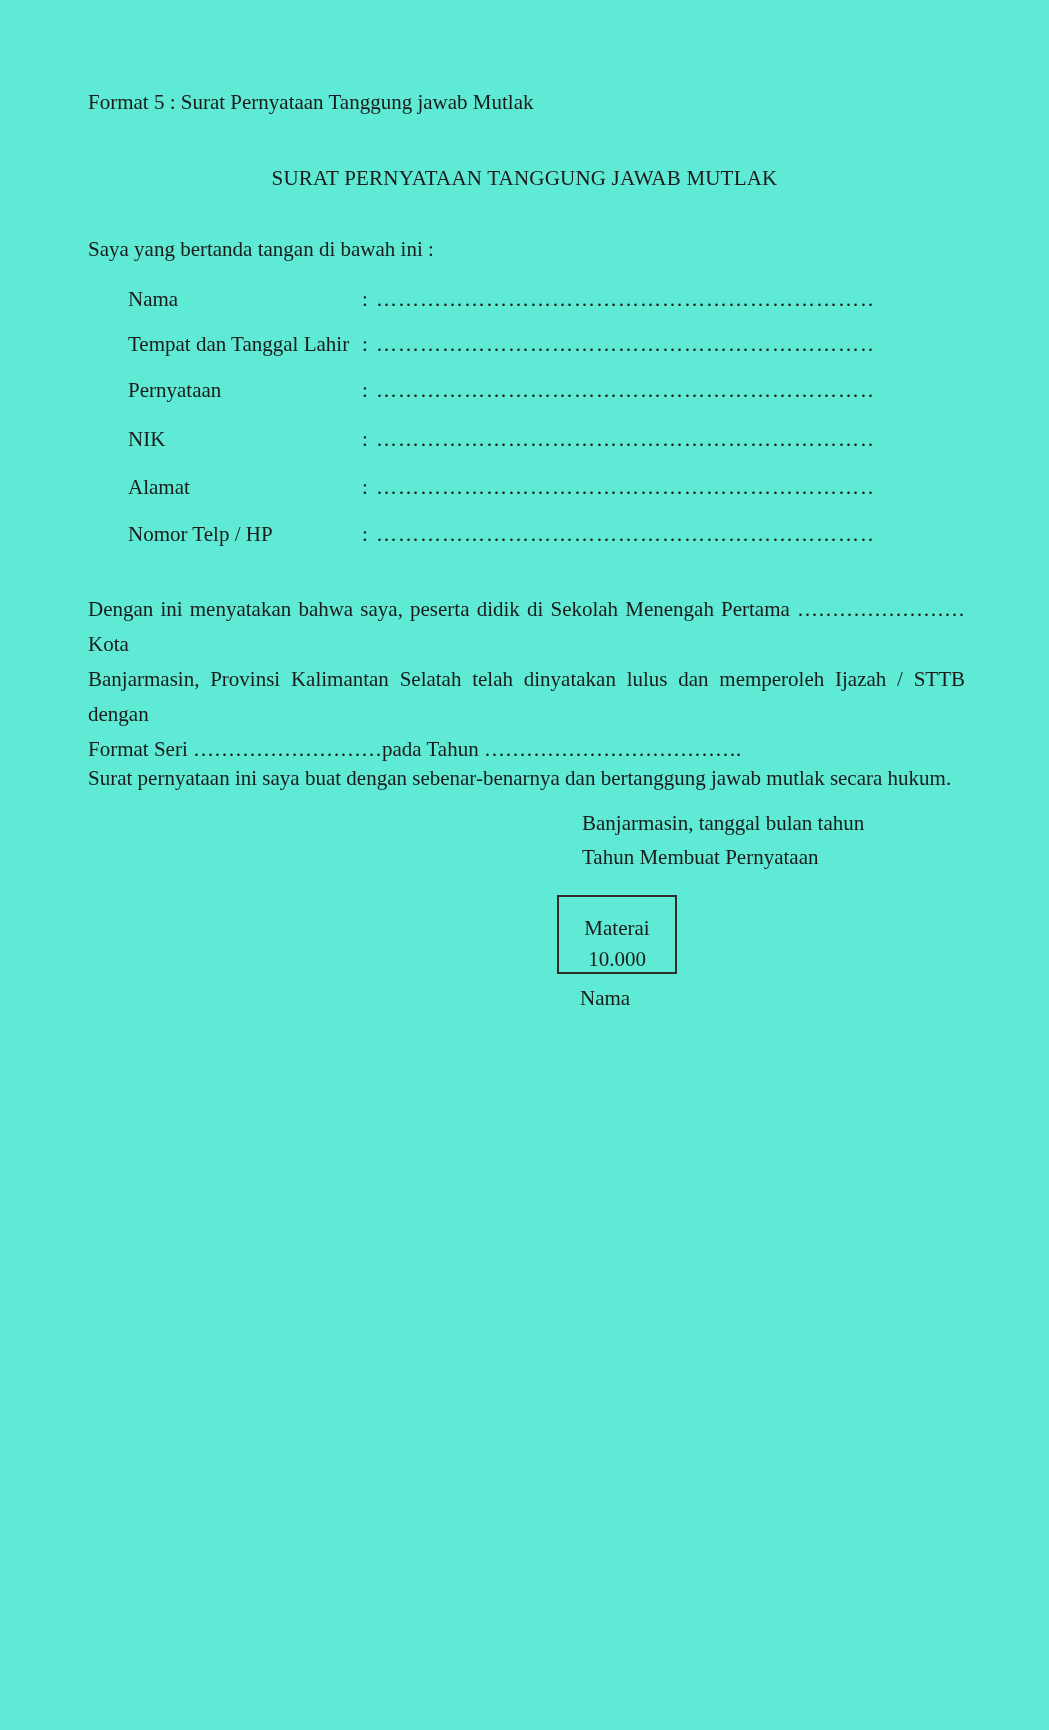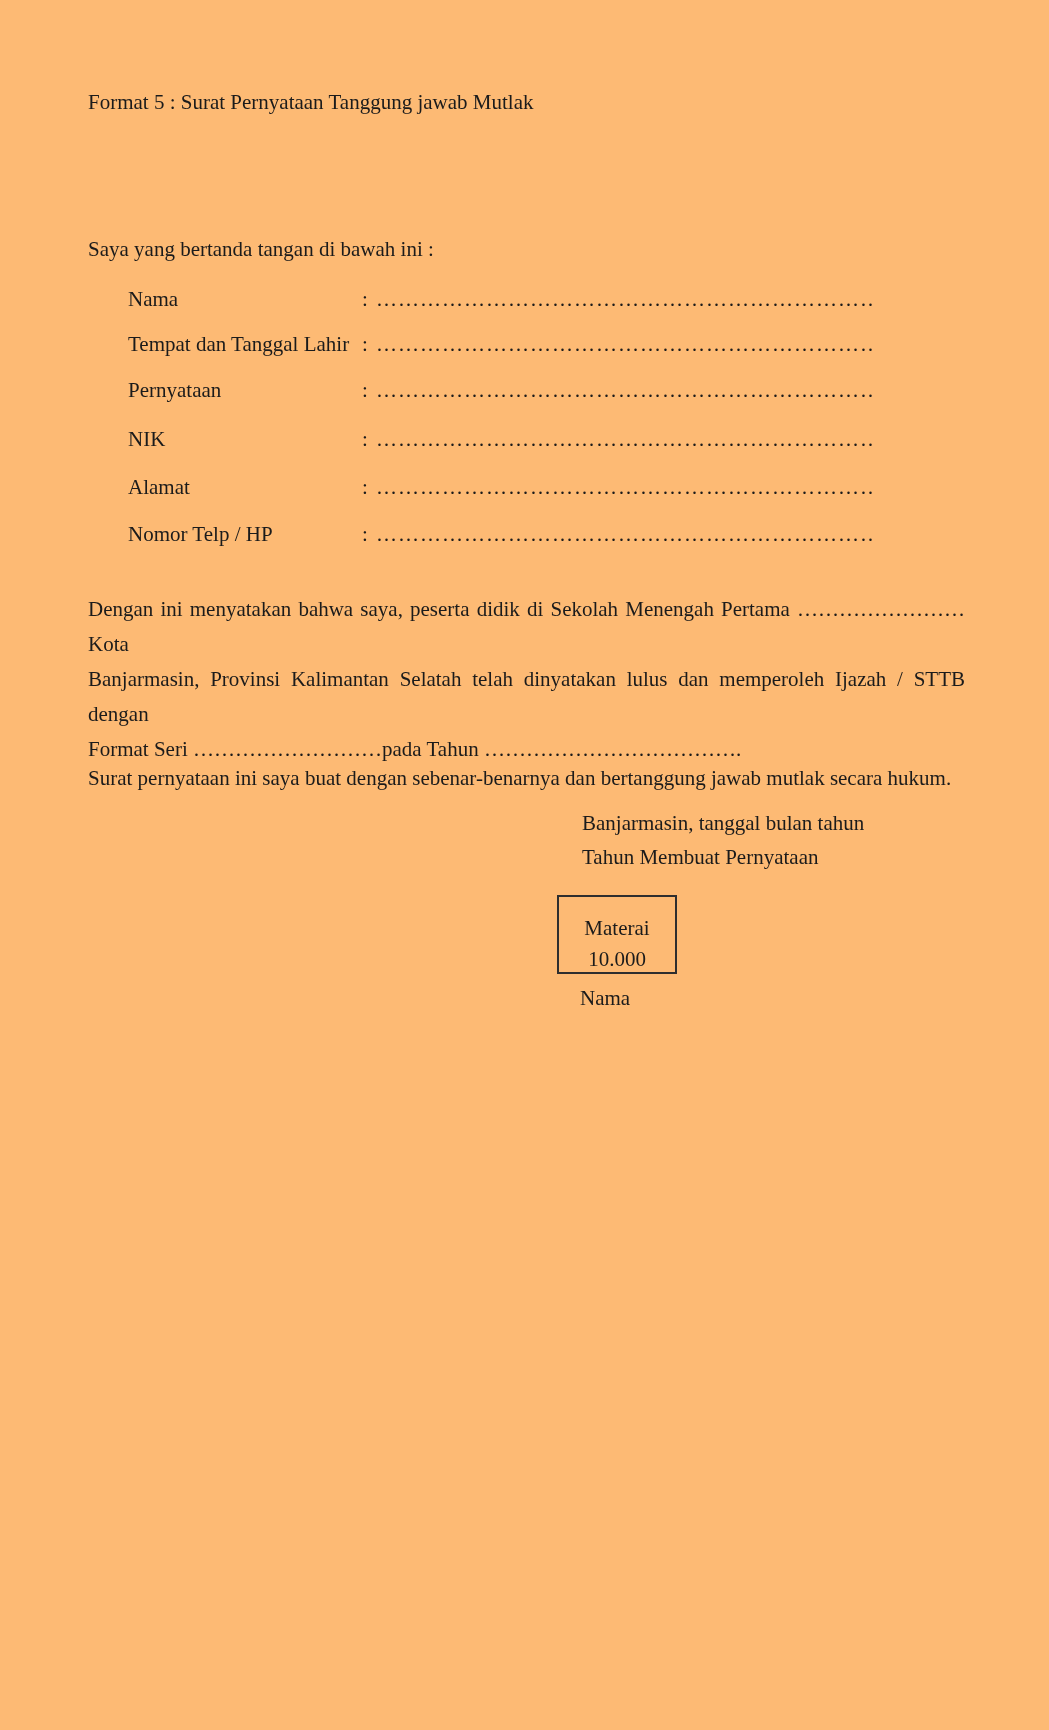--- a/index.html
+++ b/index.html
@@ -1,20 +1,20 @@
 <!DOCTYPE html>
 <html><head>
 <meta charset="utf-8">
 <style>
   html, body { margin: 0; padding: 0; background: #ffffff; }
   .page {
     position: relative;
     width: 1049px;
     height: 1730px;
-    background: #fdba74;
+    background: #5eead4;
     font-family: "Liberation Serif", "DejaVu Serif", serif;
     font-size: 21px;
     color: #1b1b1b;
     overflow: hidden;
   }
   .abs { position: absolute; white-space: nowrap; }
   .format-label { left: 88px; top: 90px; }
   .doc-title { left: 0; right: 0; top: 166px; text-align: center; letter-spacing: 0.2px; }
   .intro-line { left: 88px; top: 237px; }
 
@@ -44,20 +44,21 @@
   }
   .sig-name { left: 580px; top: 986px; }
 </style>
 </head>
 <body>
 
 <div class="page">
 
   <div class="abs format-label">Format 5 : Surat Pernyataan Tanggung jawab Mutlak</div>
 
+  <div class="abs doc-title">SURAT PERNYATAAN TANGGUNG JAWAB MUTLAK</div>
 
   <div class="abs intro-line">Saya yang bertanda tangan di bawah ini :</div>
 
   <div class="field-row row-0">
     <span class="flabel">Nama</span>
     <span class="fcolon">:</span>
     <span class="fdots">……………………………………………………………………………………………………………………………………………………</span>
   </div>
   <div class="field-row row-1">
     <span class="flabel">Tempat dan Tanggal Lahir</span>

